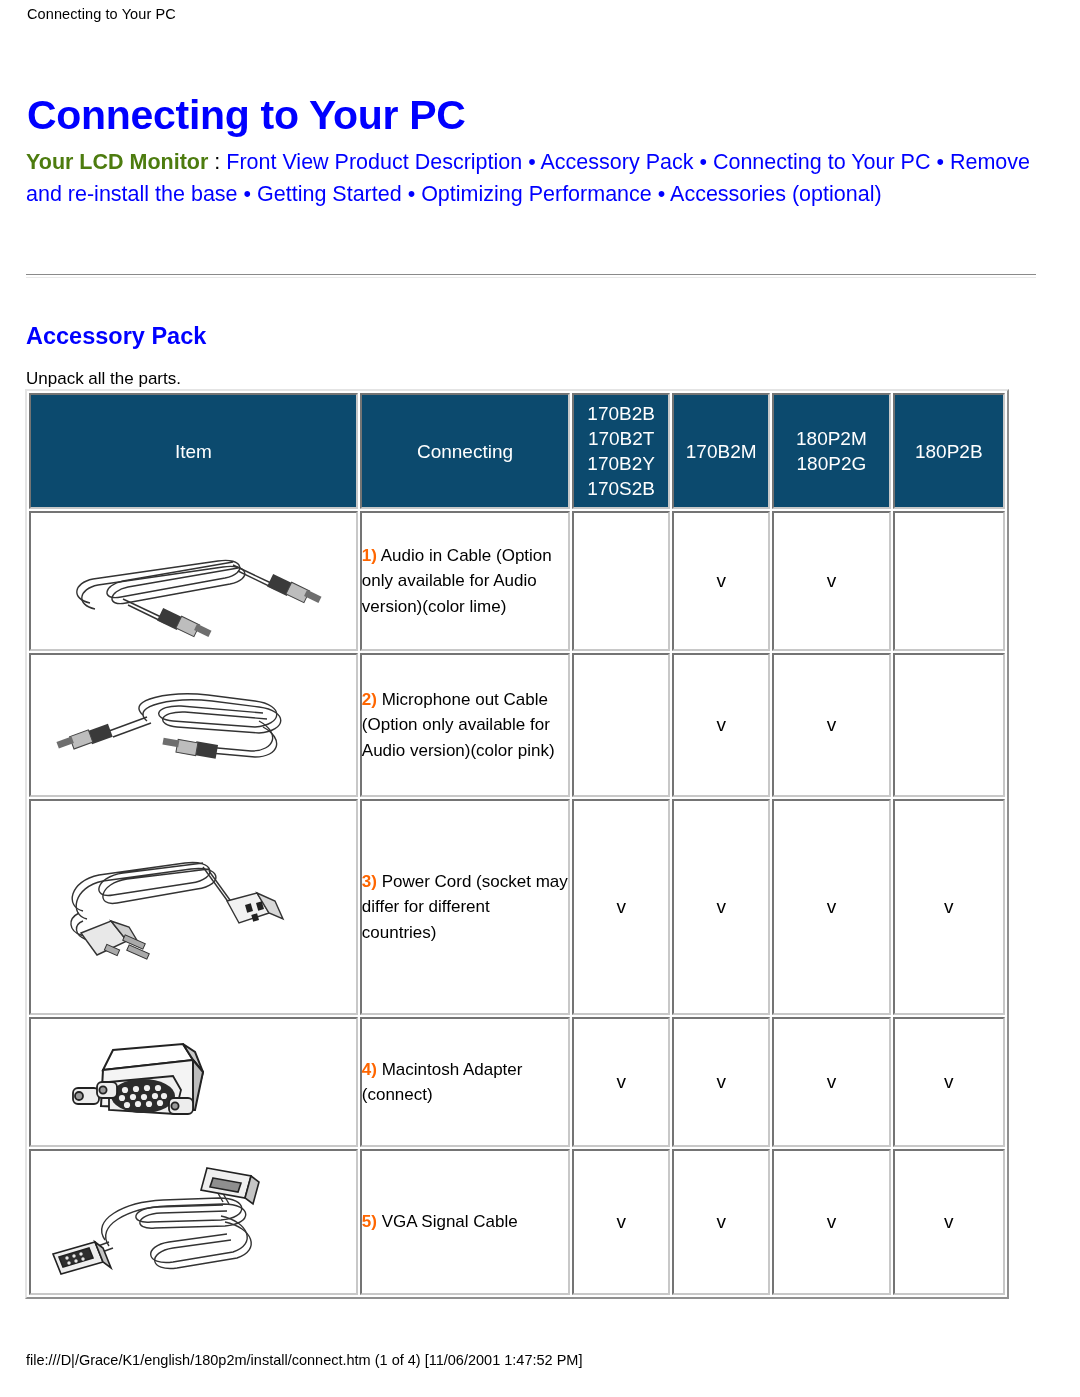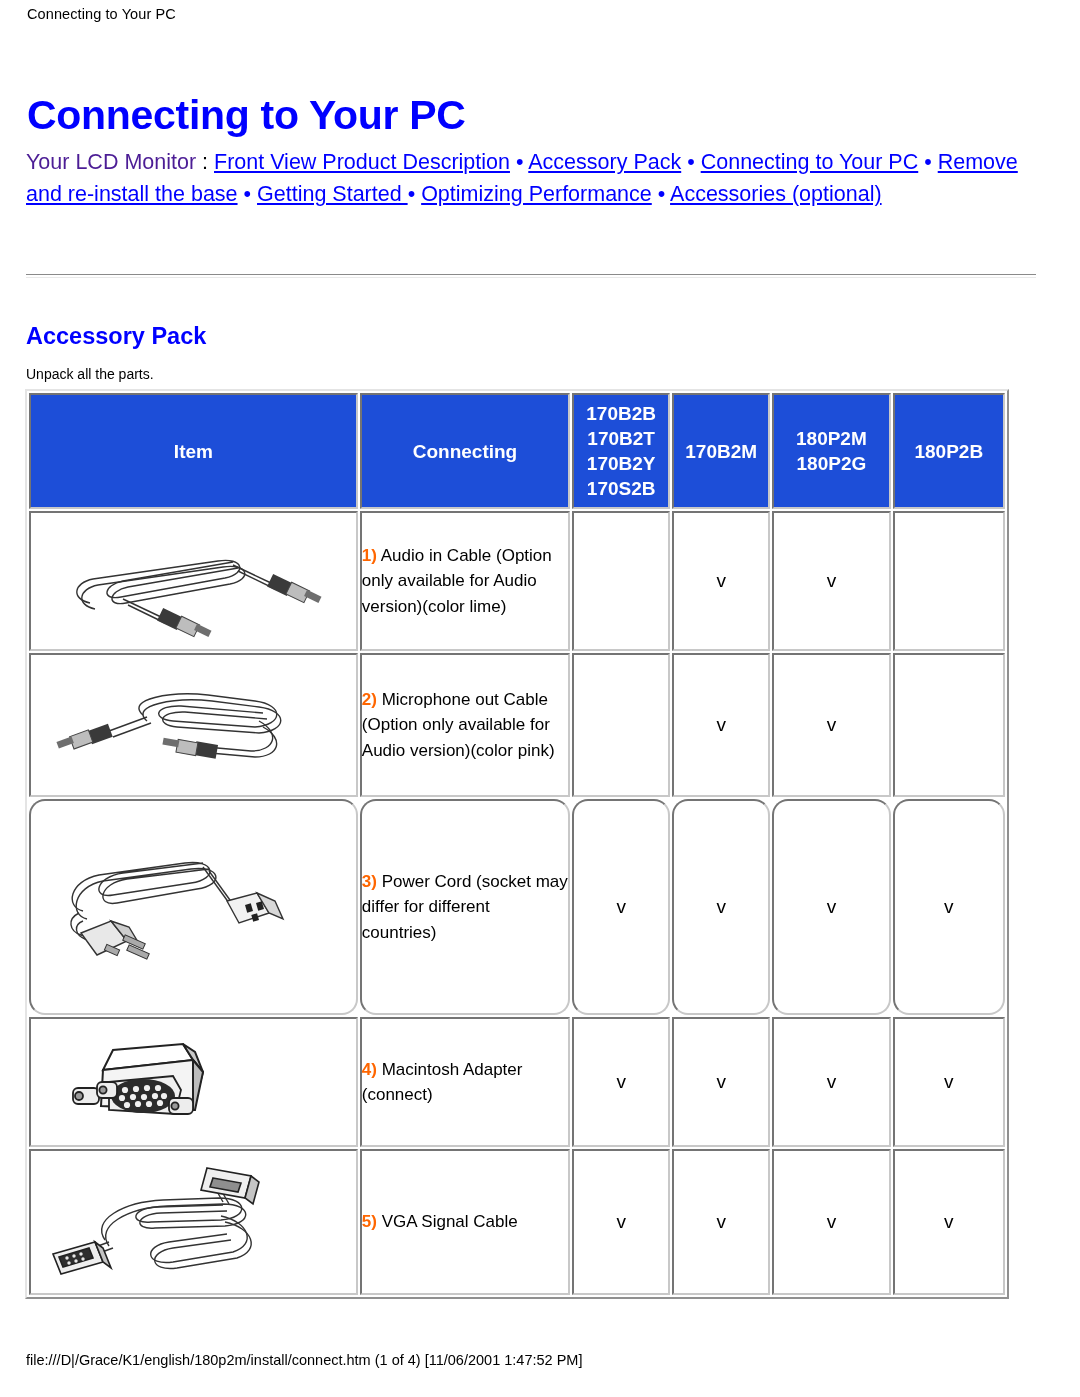--- a/index.html
+++ b/index.html
@@ -48,27 +48,26 @@
   .nav-block {
     position: absolute;
     left: 26px;
     top: 146px;
     width: 1010px;
     font-size: 21.5px;
     line-height: 32px;
     color: #000;
   }
   .nav-lead {
-    font-weight: normal;
-    color: #4c1d95;
+    font-weight: bold;
+    color: #4d7c0f;
     text-align: center;
   }
   .nav-link {
     color: #0000ff;
-    text-decoration: underline;
     cursor: pointer;
   }
   .nav-sep {
     color: #0000ff;
     text-decoration: none;
   }
 
   
   .hr {
     position: absolute;
@@ -89,21 +88,21 @@
     top: 303px;
     font-size: 23.5px;
     font-weight: bold;
     color: #0000ff;
   }
 
   .intro-text {
     position: absolute;
     left: 26px;
     top: 352px;
-    font-size: 14px;
+    font-size: 17px;
     color: #000;
   }
 
   
   .acc-table-wrap {
     position: absolute;
     left: 25px;
     top: 389px;
     width: 984px;
   }
@@ -114,23 +113,23 @@
     background: #ffffff;
     border: 2px outset #e4e4e4;
     table-layout: fixed;
   }
   table.acc-table td {
     border: 2px inset #c8c8c8;
     vertical-align: middle;
     padding: 0;
   }
   thead td {
-    background: #1d4ed8;
+    background: #0c4a6e;
     color: #ffffff;
-    font-weight: bold;
+    font-weight: normal;
     font-size: 19px;
     text-align: center;
     line-height: 25px;
     height: 112px;
     padding: 4px 2px;
   }
   .col-item    { width: 322px; }
   .col-desc    { width: 206px; }
   .col-a       { width: 96px;  }
   .col-b       { width: 96px;  }
@@ -153,21 +152,21 @@
     font-weight: bold;
   }
   td.mark-cell {
     text-align: center;
     font-size: 19px;
     color: #000;
   }
 
   .r1 td { height: 136px; }
   .r2 td { height: 140px; }
-  .r3 td { height: 212px; border-radius: 16px; }
+  .r3 td { height: 212px; }
   .r4 td { height: 126px; }
   .r5 td { height: 142px; }
 
   
   .file-footer {
     position: absolute;
     left: 26px;
     top: 1352px;
     font-size: 14.5px;
     color: #000;

